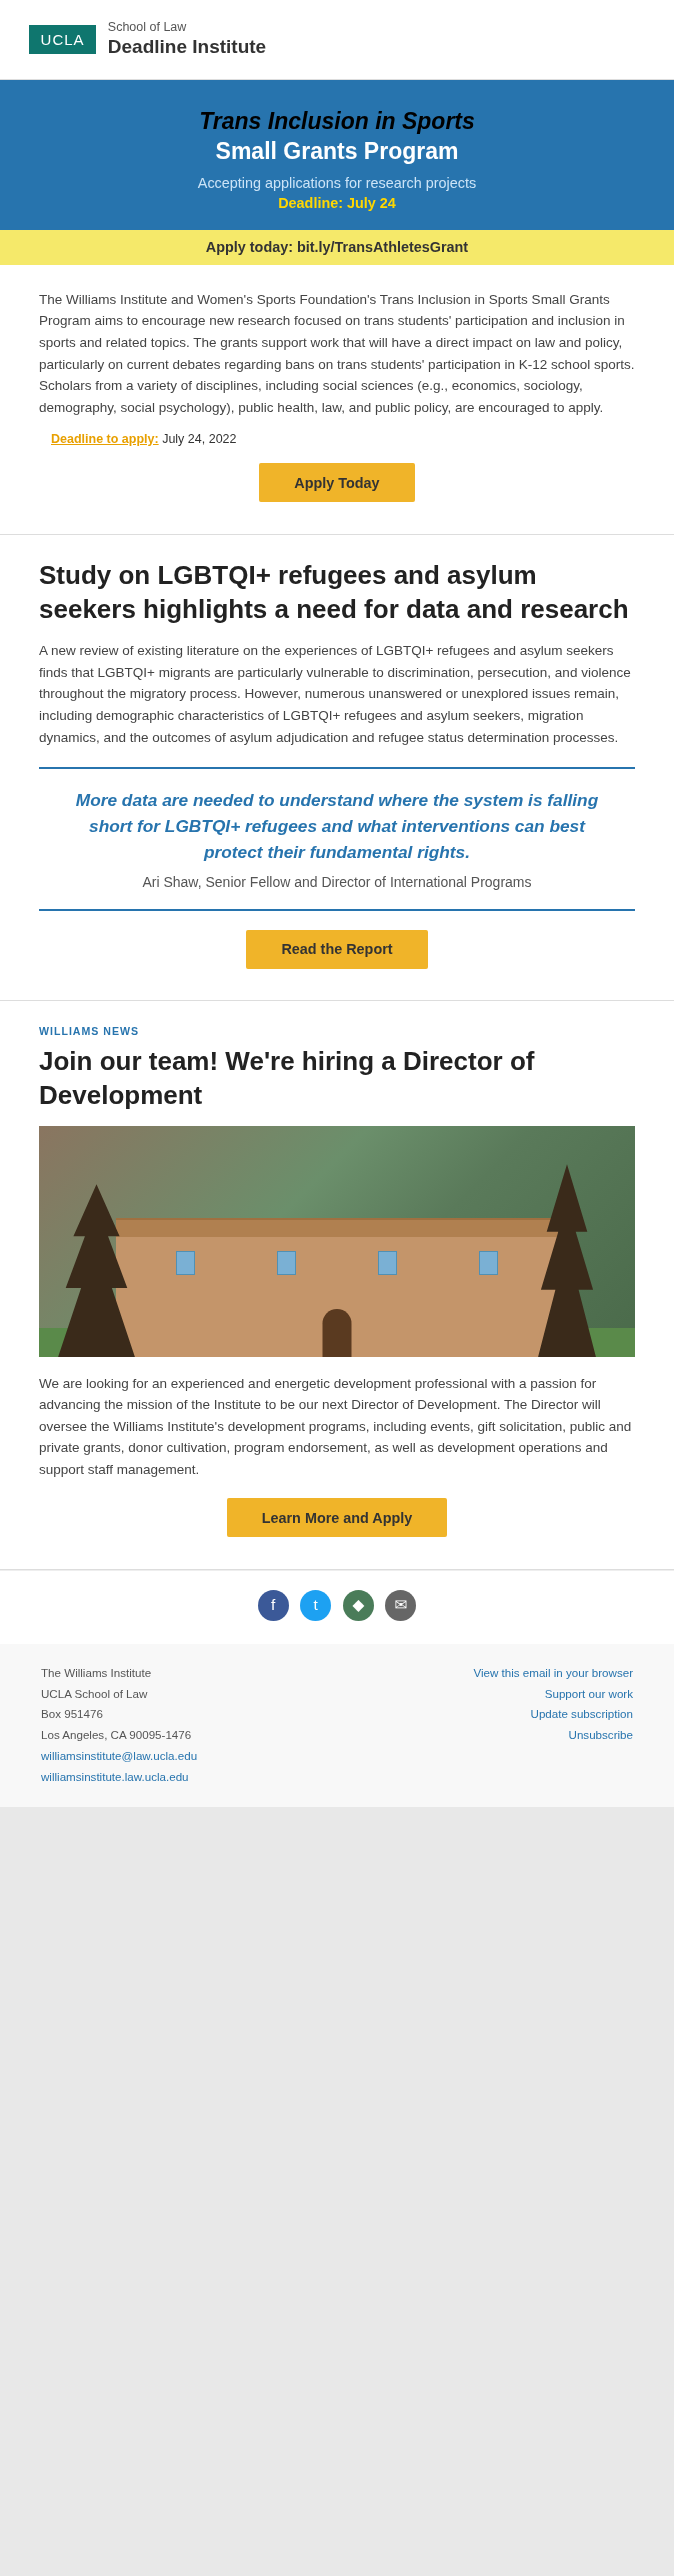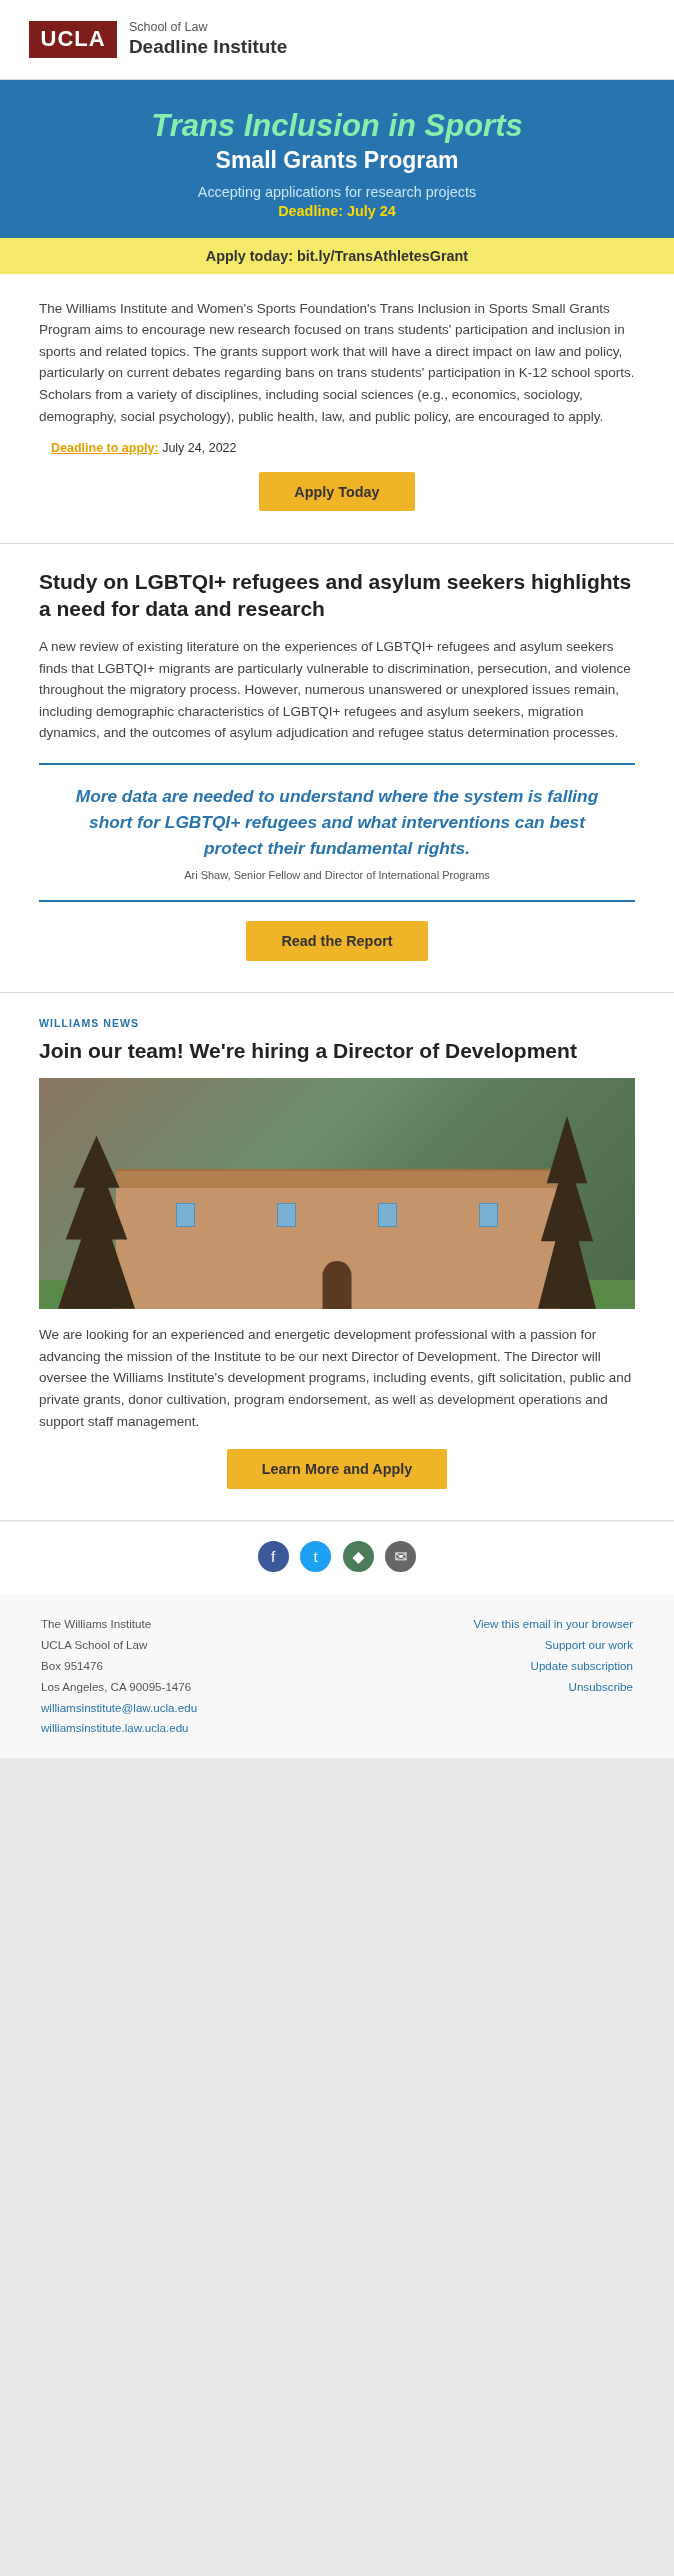--- a/index.html
+++ b/index.html
@@ -17,24 +17,24 @@
 
     
     .header {
       background: #ffffff;
       padding: 19px 29px;
       display: flex;
       align-items: center;
       gap: 11.6px;
     }
     .ucla-logo {
-      background: #7f1d1d;
+      background: #0f766e;
       color: white;
-      font-size: 22px;
-      font-weight: 700;
+      font-size: 15px;
+      font-weight: 400;
       padding: 5.8px 11.6px;
       letter-spacing: 1px;
     }
     .institute-name {
       line-height: 1.3;
     }
     .institute-name .school {
       font-size: 12.5px;
       color: #555;
     }
@@ -45,24 +45,24 @@
     }
 
     
     .hero {
       background: #2774ae;
       padding: 29px 39px 19px;
       text-align: center;
       color: white;
     }
     .hero-title-yellow {
-      font-size: 31px;
+      font-size: 23px;
       font-weight: 900;
       font-style: italic;
-      color: #86efac;
+      color: #000000;
       line-height: 1.1;
     }
     .hero-subtitle {
       font-size: 23px;
       font-weight: bold;
       color: white;
       margin-top: 3.9px;
     }
     .hero-desc {
       font-size: 14.4px;
@@ -91,21 +91,21 @@
     }
     .section-label {
       font-size: 10.6px;
       font-weight: bold;
       color: #2774ae;
       letter-spacing: 1px;
       text-transform: uppercase;
       margin-bottom: 7.7px;
     }
     .section-title {
-      font-size: 21px;
+      font-size: 26px;
       font-weight: bold;
       color: #222;
       line-height: 1.3;
       margin-bottom: 13.5px;
     }
     .section-body {
       font-size: 13.5px;
       line-height: 1.6;
       color: #444;
       margin-bottom: 13.5px;
@@ -147,21 +147,21 @@
       text-align: center;
     }
     .quote-text {
       font-size: 17.3px;
       font-style: italic;
       color: #2774ae;
       line-height: 1.5;
       font-weight: bold;
     }
     .quote-author {
-      font-size: 11px;
+      font-size: 14px;
       color: #555;
       margin-top: 7.7px;
       font-style: normal;
     }
 
     
     .news-image {
       width: 100%;
       height: 231px;
       background: #7a9e7e;

